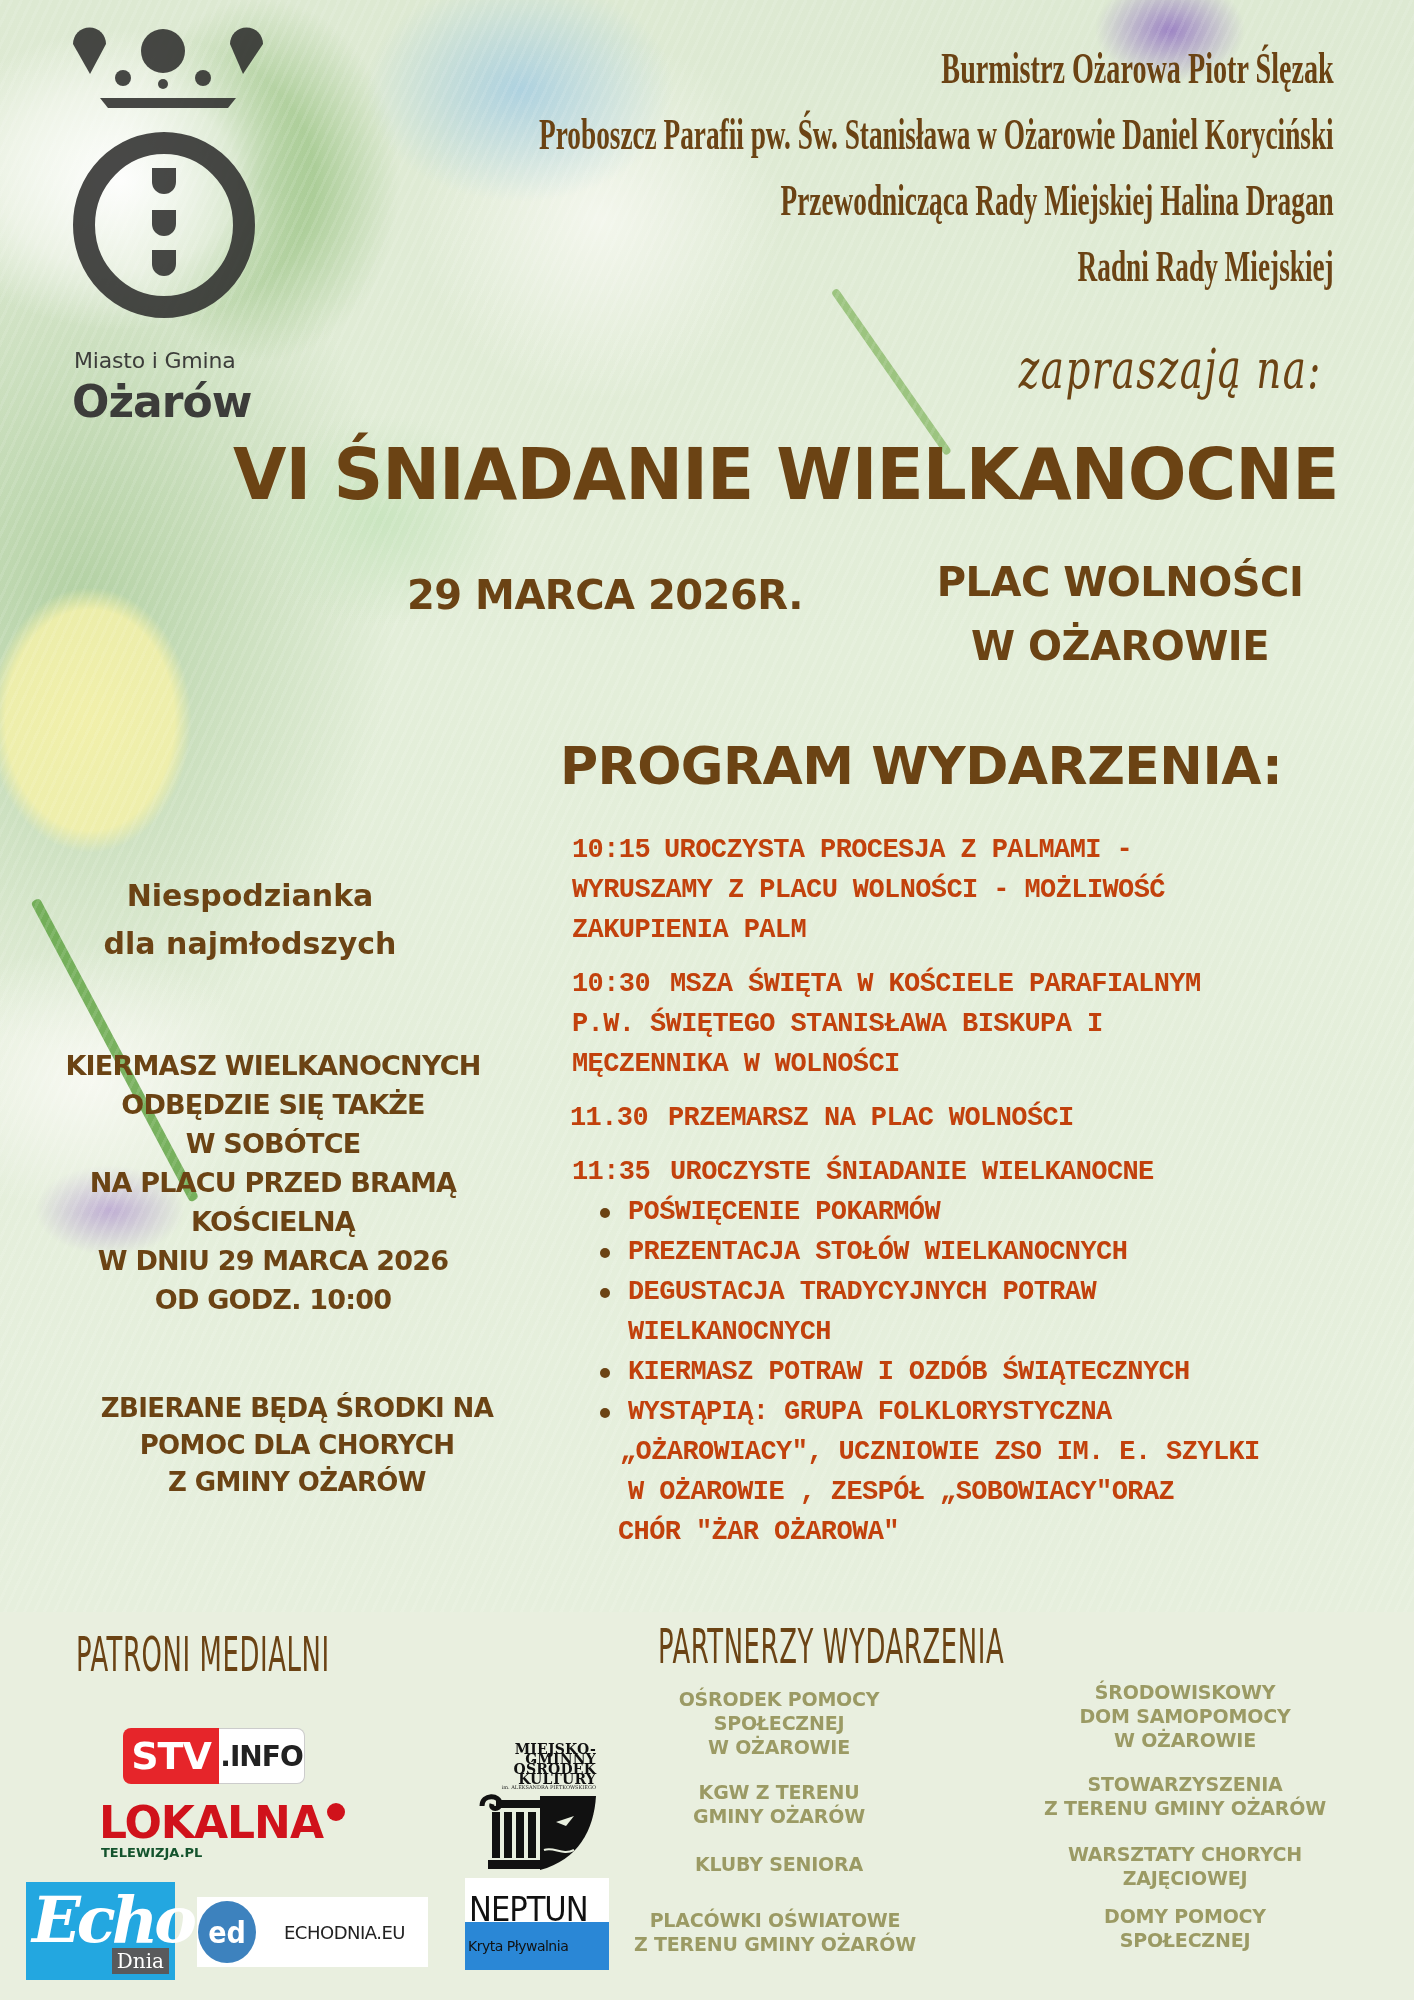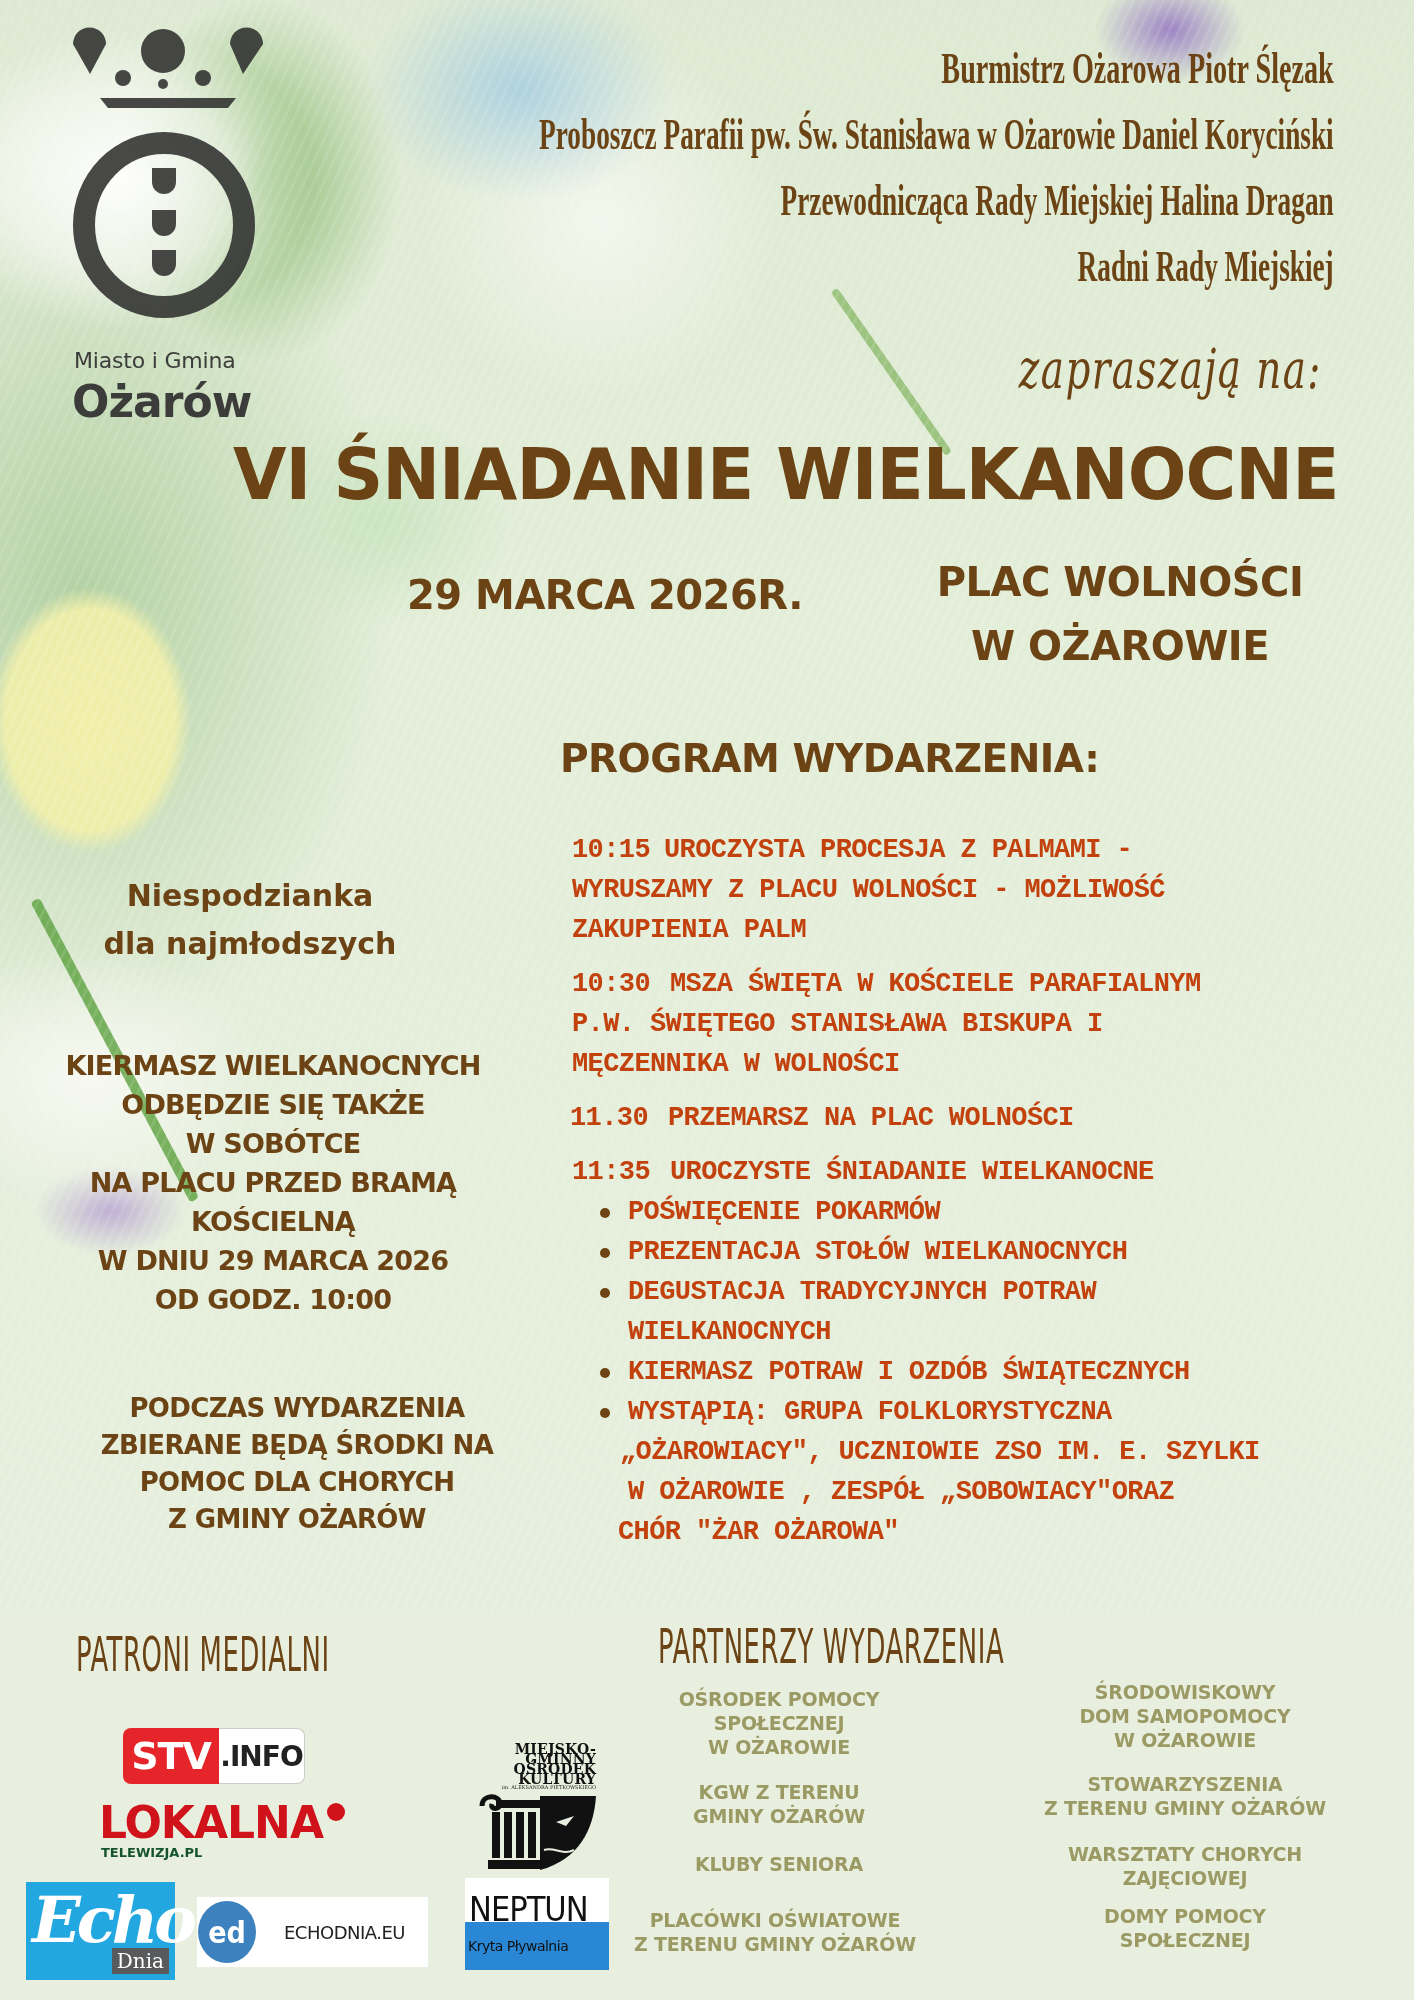--- a/index.html
+++ b/index.html
@@ -77,21 +77,21 @@
     .date {
       position: absolute; left: 407px; top: 572px; font-size: 40px; font-weight: bold;
       font-family: "DejaVu Sans", sans-serif; white-space: nowrap; letter-spacing: -0.5px;
     }
     .place {
       position: absolute; left: 920px; top: 550px; width: 400px; text-align: center;
       font-size: 40px; font-weight: bold; font-family: "DejaVu Sans", sans-serif;
       line-height: 64px; letter-spacing: -0.5px;
     }
     .program-title {
-      position: absolute; left: 560px; top: 736px; font-size: 39px; font-weight: bold;
+      position: absolute; left: 560px; top: 736px; font-size: 52px; font-weight: bold;
       font-family: "DejaVu Sans", sans-serif; white-space: nowrap; letter-spacing: -0.5px;
     }
 
     
     .program {
       position: absolute; left: 572px; top: 830px; width: 800px;
       font-family: Liberation Mono, monospace; font-weight: bold; font-size: 27px;
       color: #c2410c; letter-spacing: -0.6px;
     }
     .prog-item { margin-bottom: 14px; line-height: 40px; }
@@ -293,21 +293,20 @@
   <div>KIERMASZ WIELKANOCNYCH</div>
   <div>ODBĘDZIE SIĘ TAKŻE</div>
   <div>W SOBÓTCE</div>
   <div>NA PLACU PRZED BRAMĄ</div>
   <div>KOŚCIELNĄ</div>
   <div>W DNIU 29 MARCA 2026</div>
   <div>OD GODZ. 10:00</div>
 </div>
 
 <div class="charity">
-  <div>PODCZAS WYDARZENIA</div>
   <div>ZBIERANE BĘDĄ ŚRODKI NA</div>
   <div>POMOC DLA CHORYCH</div>
   <div>Z GMINY OŻARÓW</div>
 </div>
 
 <div class="bottom-panel"></div>
 
 <div class="section-title patrons-title">PATRONI MEDIALNI</div>
 <div class="section-title partners-title">PARTNERZY WYDARZENIA</div>
 

